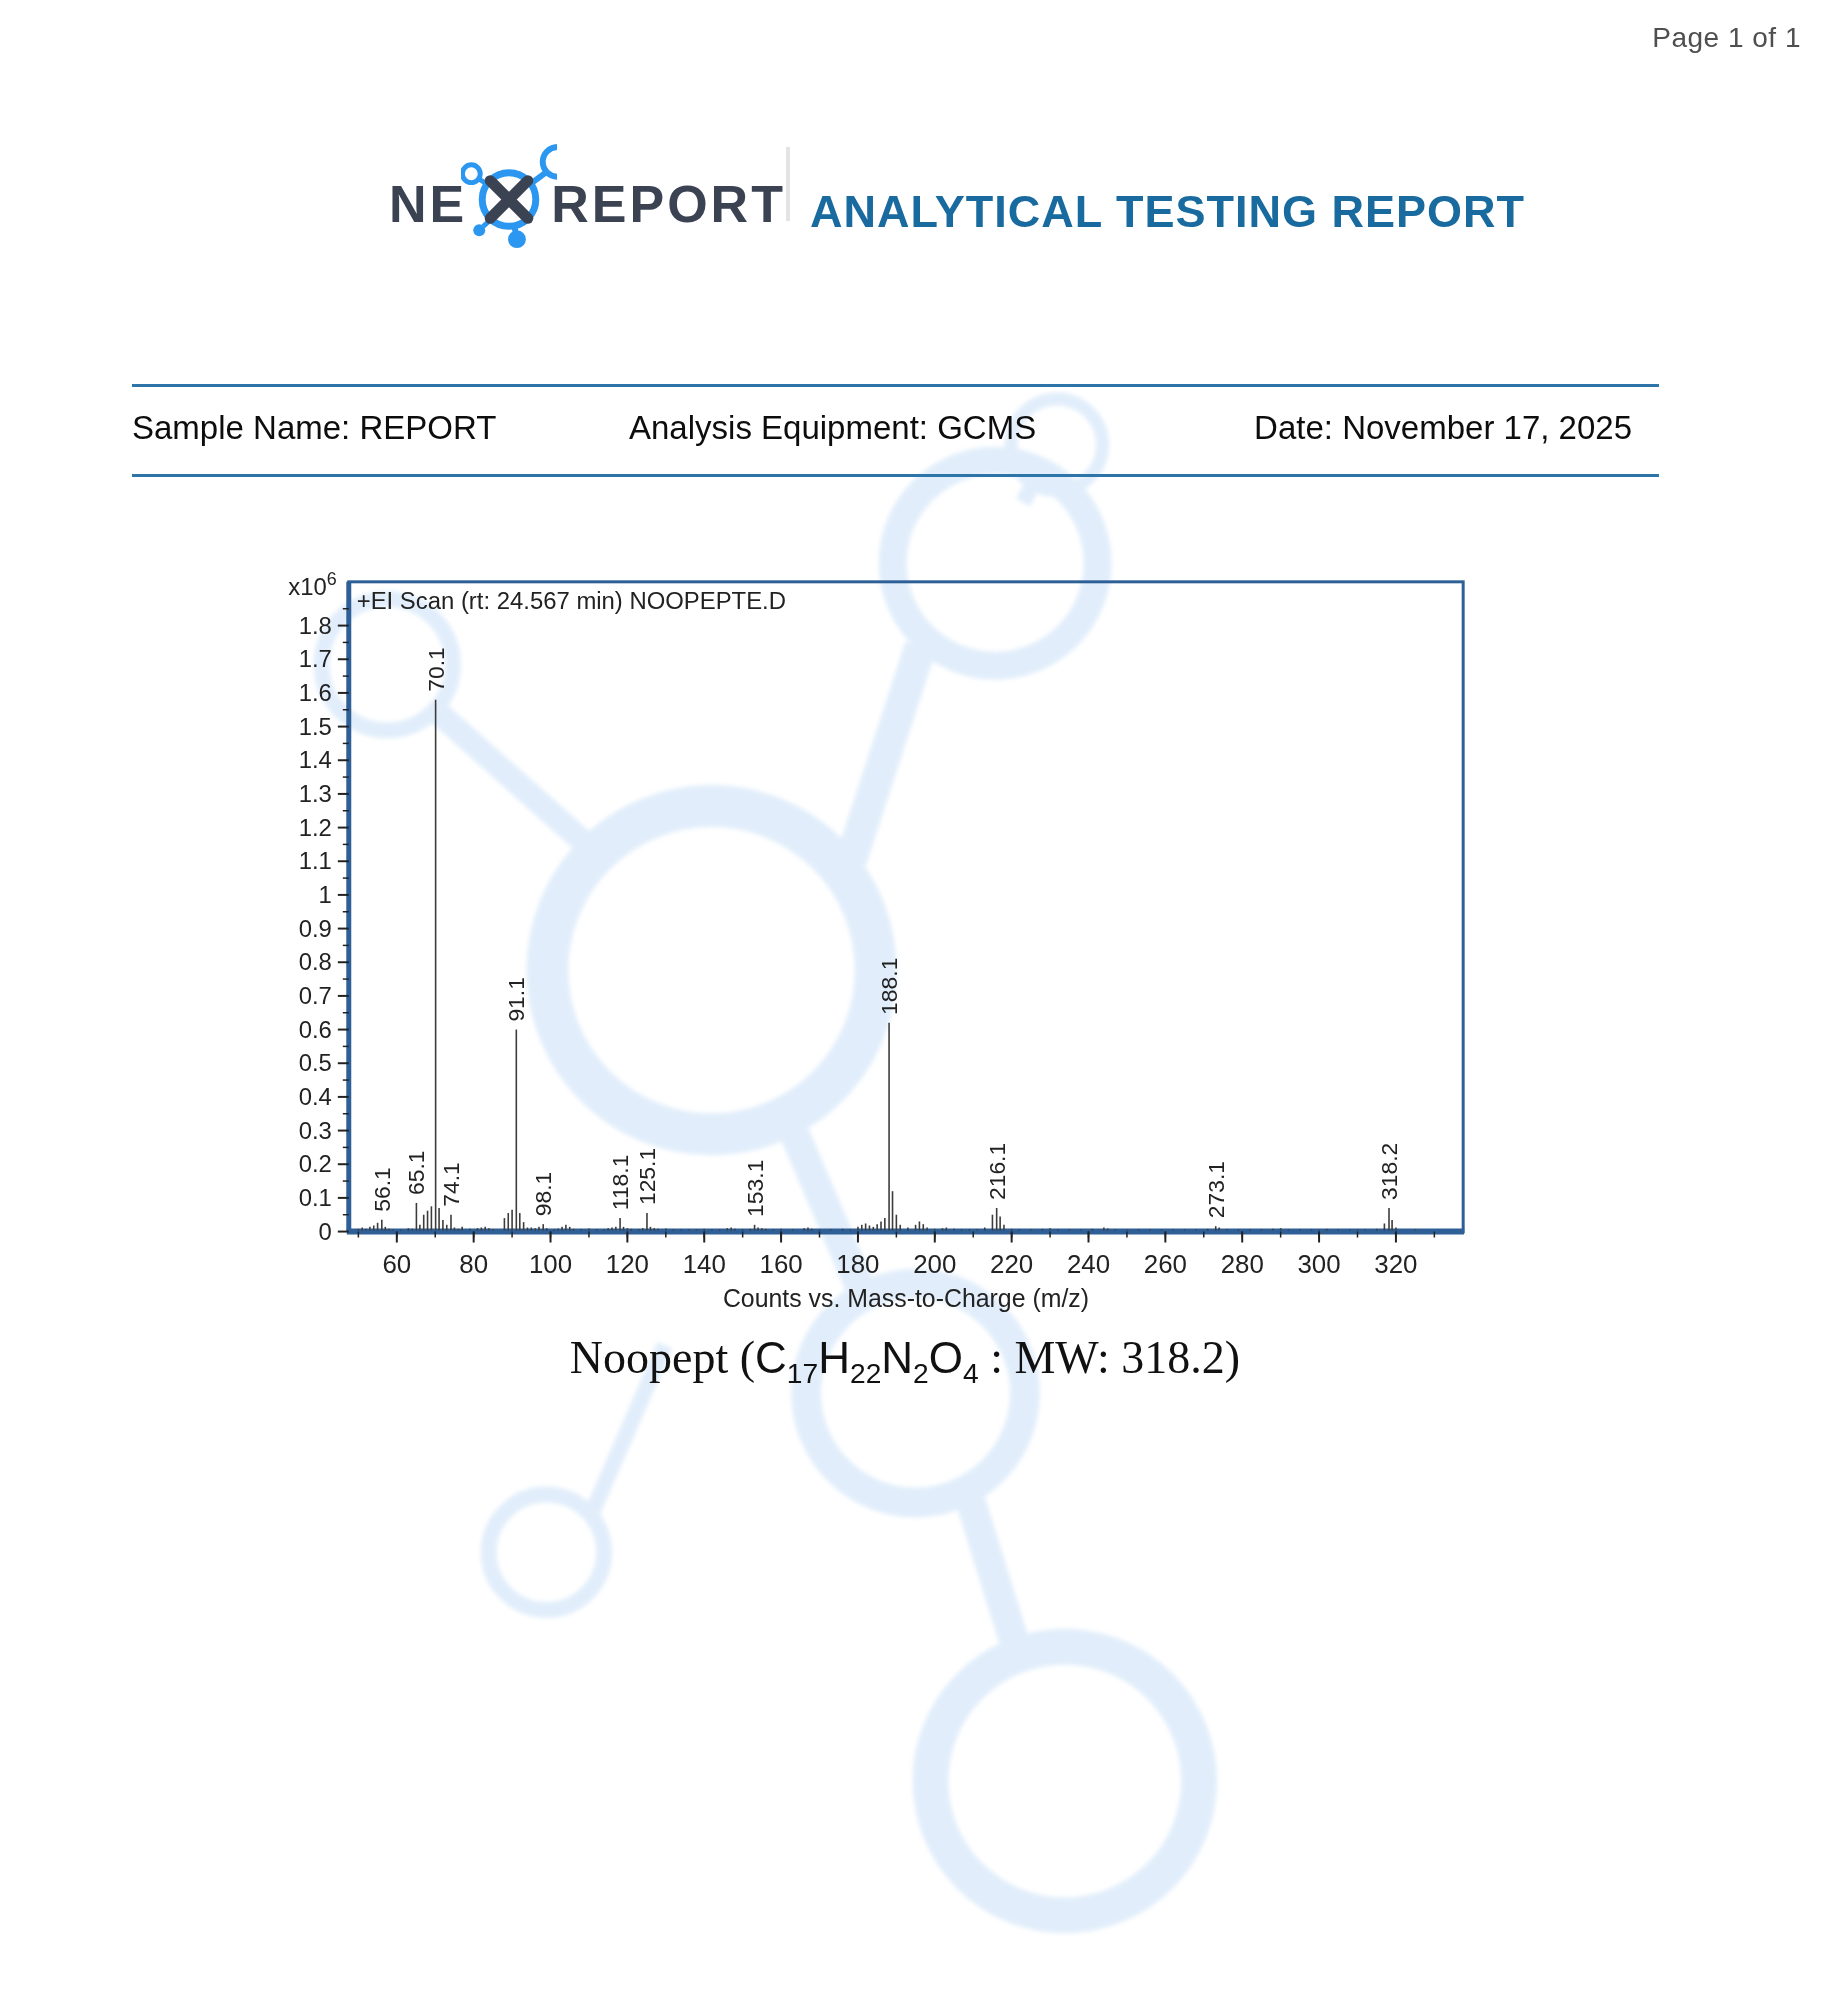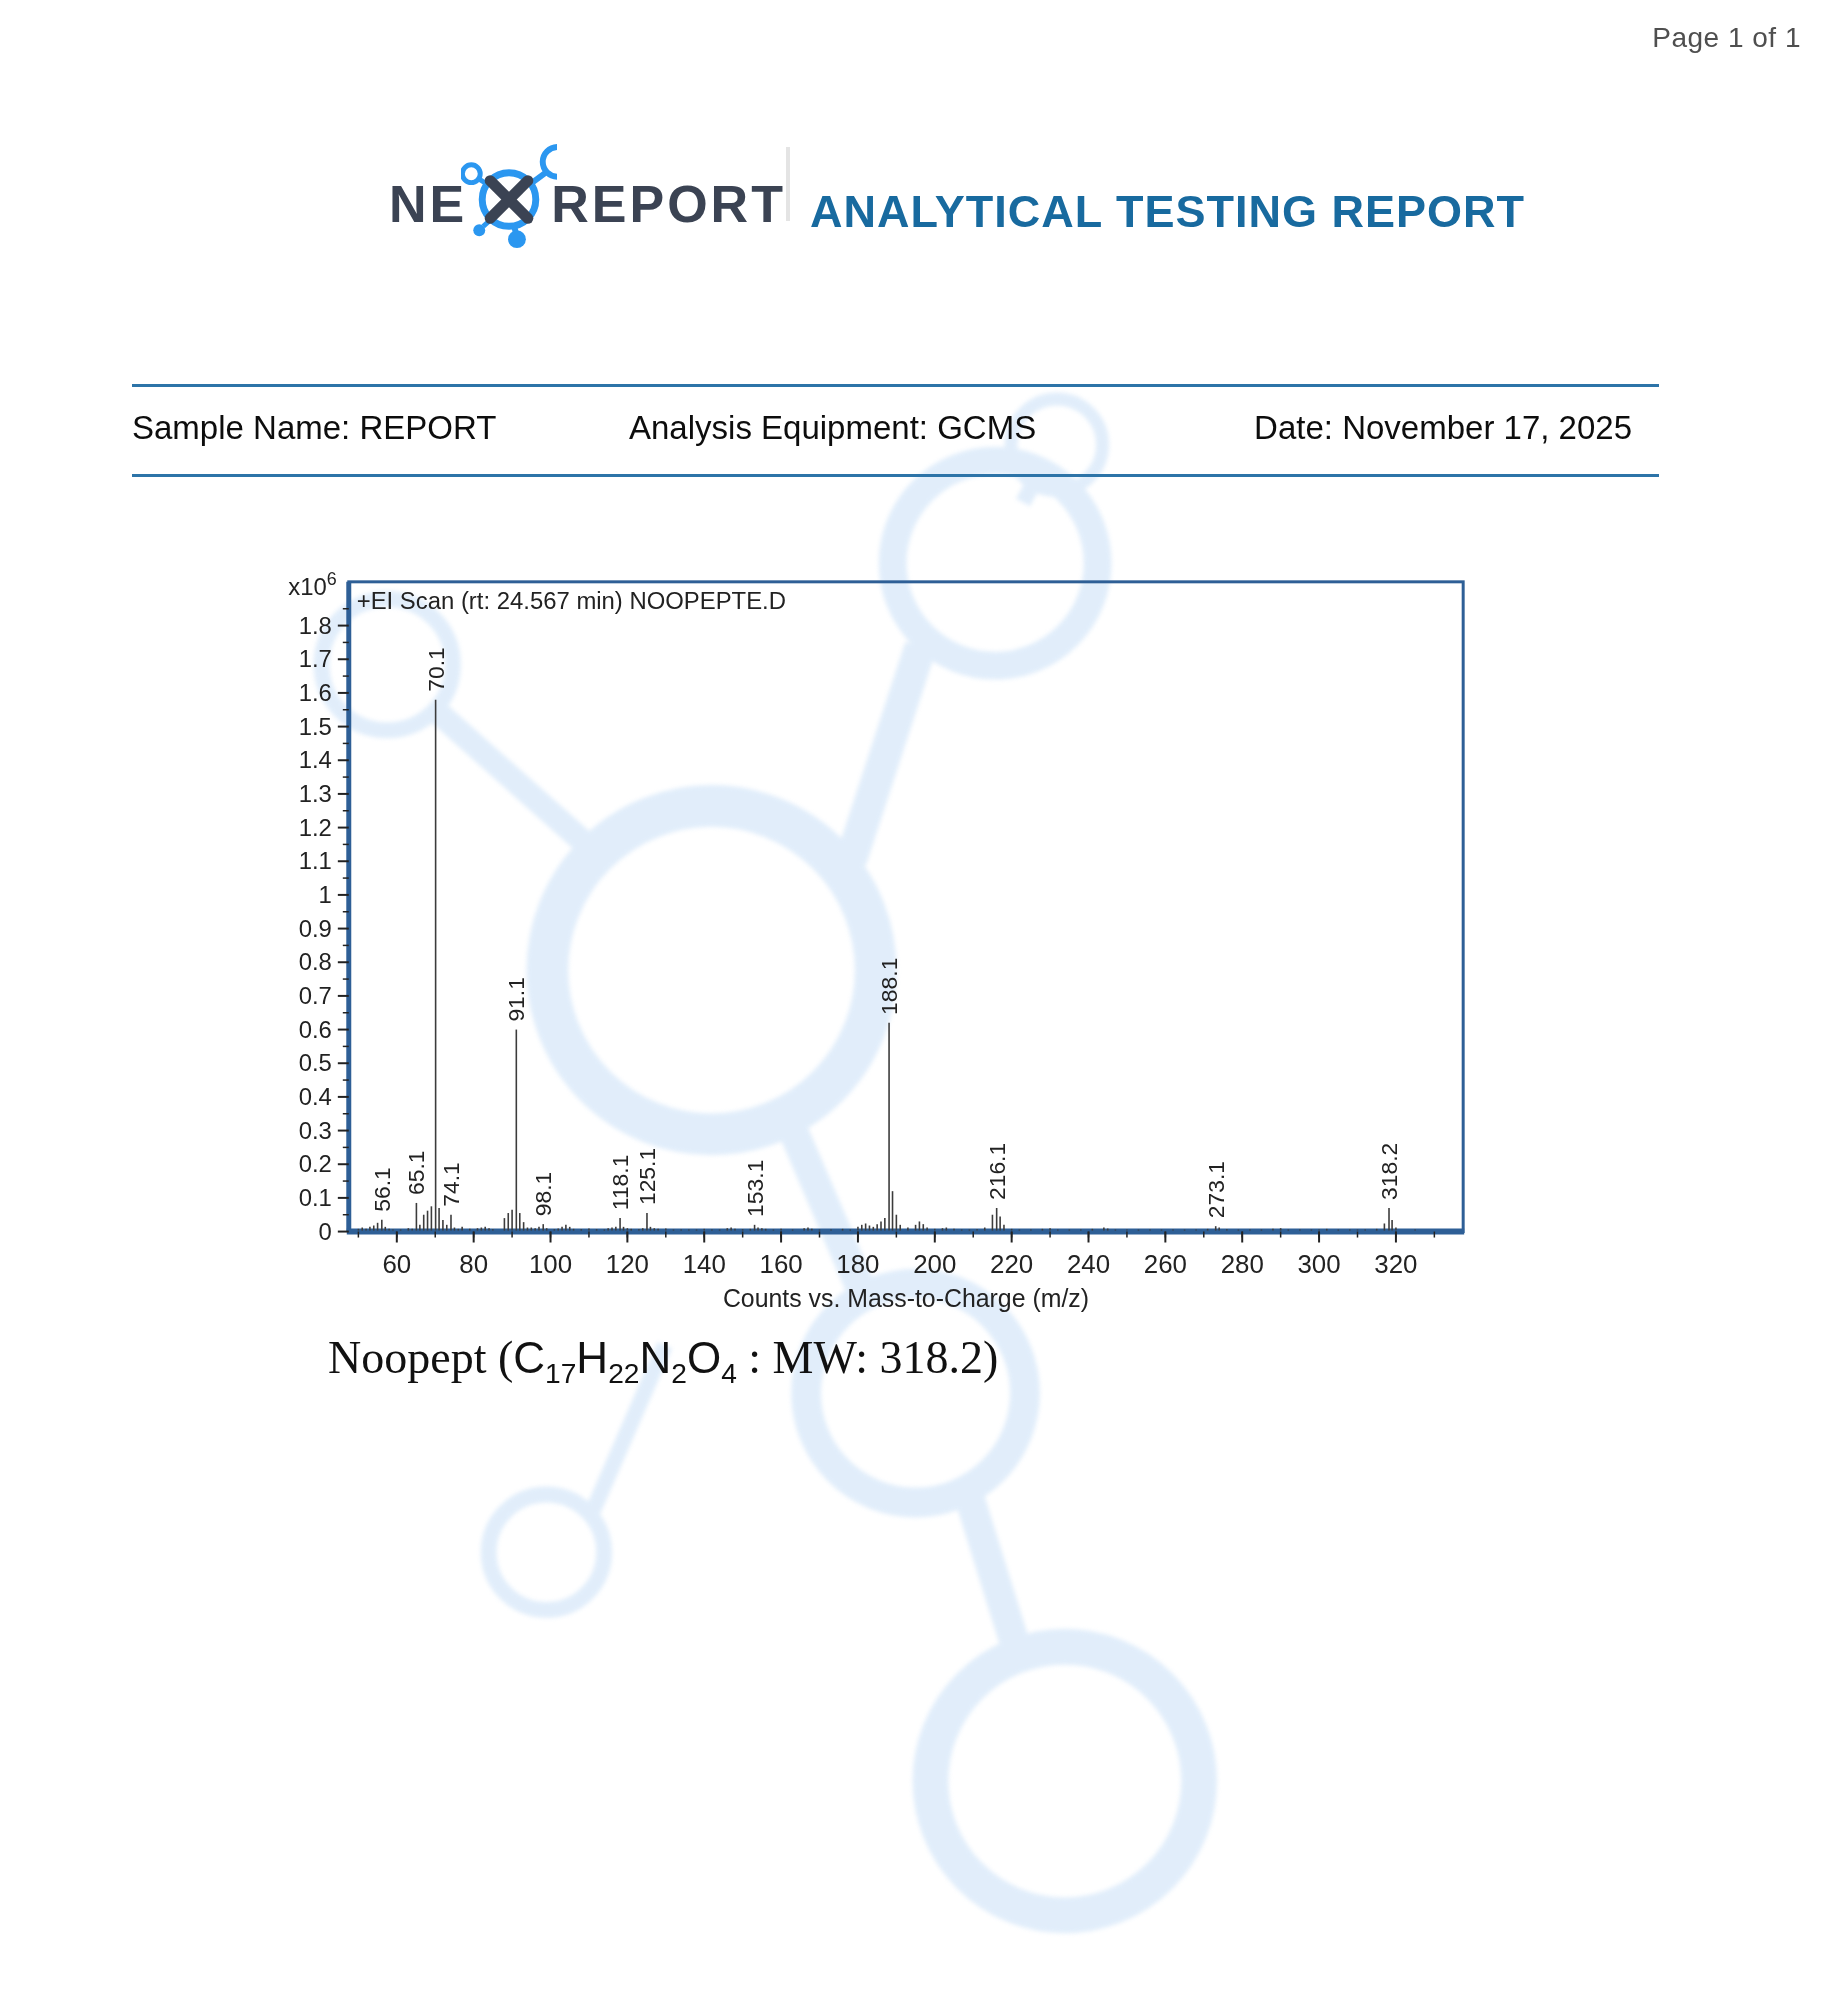--- a/index.html
+++ b/index.html
@@ -17,21 +17,21 @@
   .rule{position:absolute;left:132px;width:1527px;height:3px;background:#2d74a8;}
   .rule1{top:384px;} .rule2{top:474px;}
   .info-row{position:absolute;left:0;top:409px;width:1843px;font-size:33px;color:#0d0d0d;}
   .info-sample{position:absolute;left:132px;white-space:nowrap;}
   .info-equip{position:absolute;left:629px;white-space:nowrap;}
   .info-date{position:absolute;right:211px;white-space:nowrap;}
   
   #watermark{position:absolute;left:0;top:0;width:1843px;height:1990px;filter:blur(2px);opacity:.62;}
   #spectrum{position:absolute;left:279px;top:547px;width:1244px;height:796px;}
   
-  .caption{position:absolute;left:328px;top:1331px;width:1154px;text-align:left;
+  .caption{position:absolute;left:328px;top:1331px;width:1154px;text-align:center;
            font-family:"Liberation Serif",serif;font-size:46px;color:#111;white-space:nowrap;}
   .cap-sans{font-family:"Liberation Sans",sans-serif;font-size:44px;}
   .cap-sans sub{font-size:0.64em;}
 </style>
 </head>
 <body>
 
 <div class="page">
 
   <div class="pagenum">Page 1 of 1</div>

